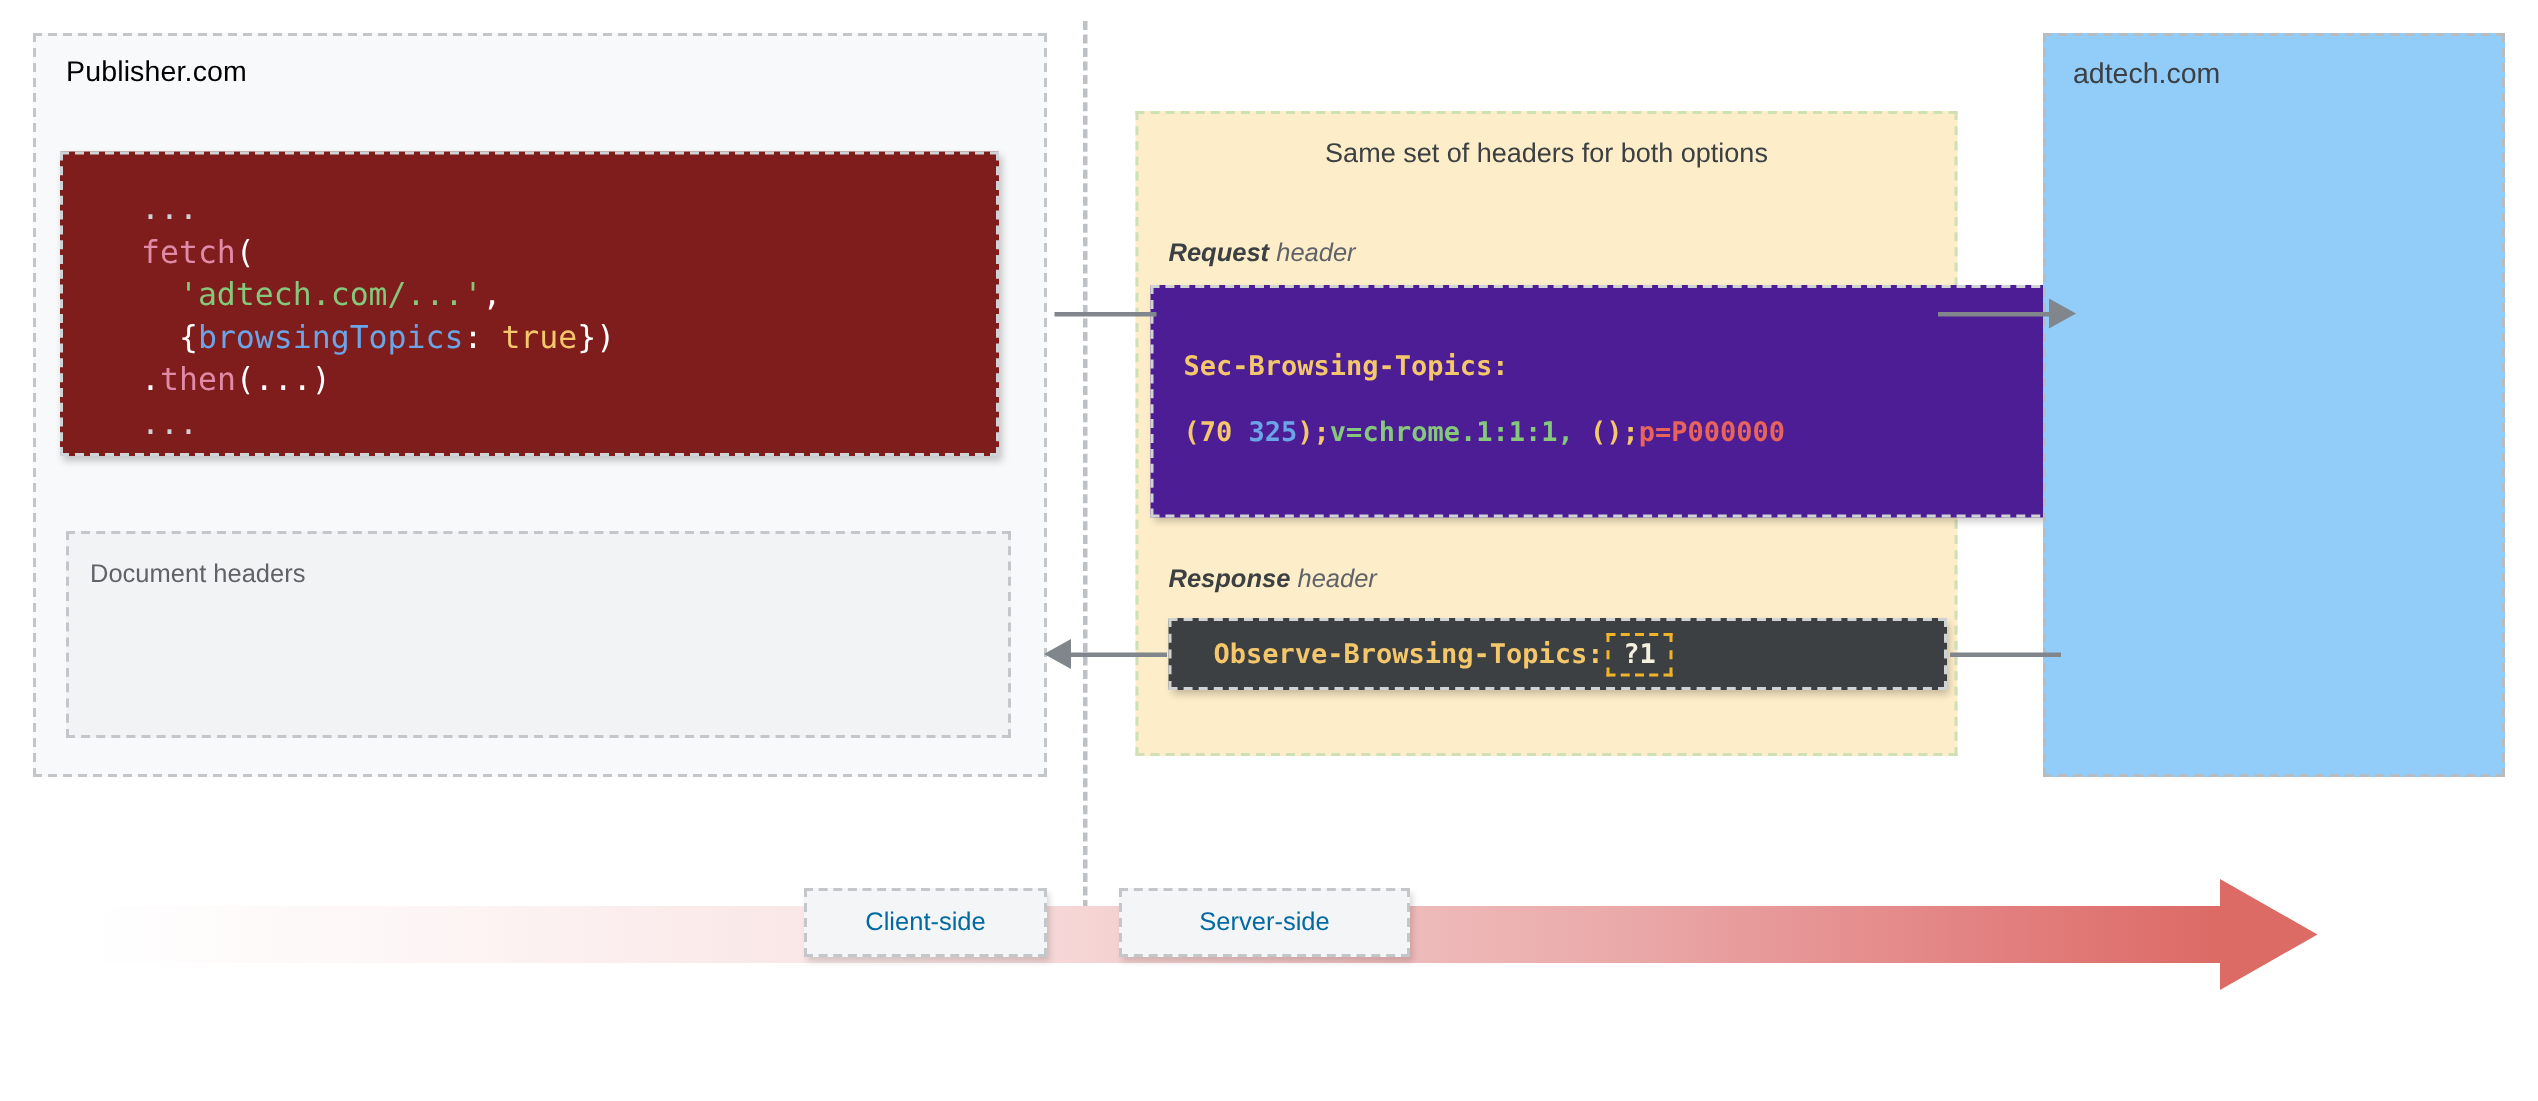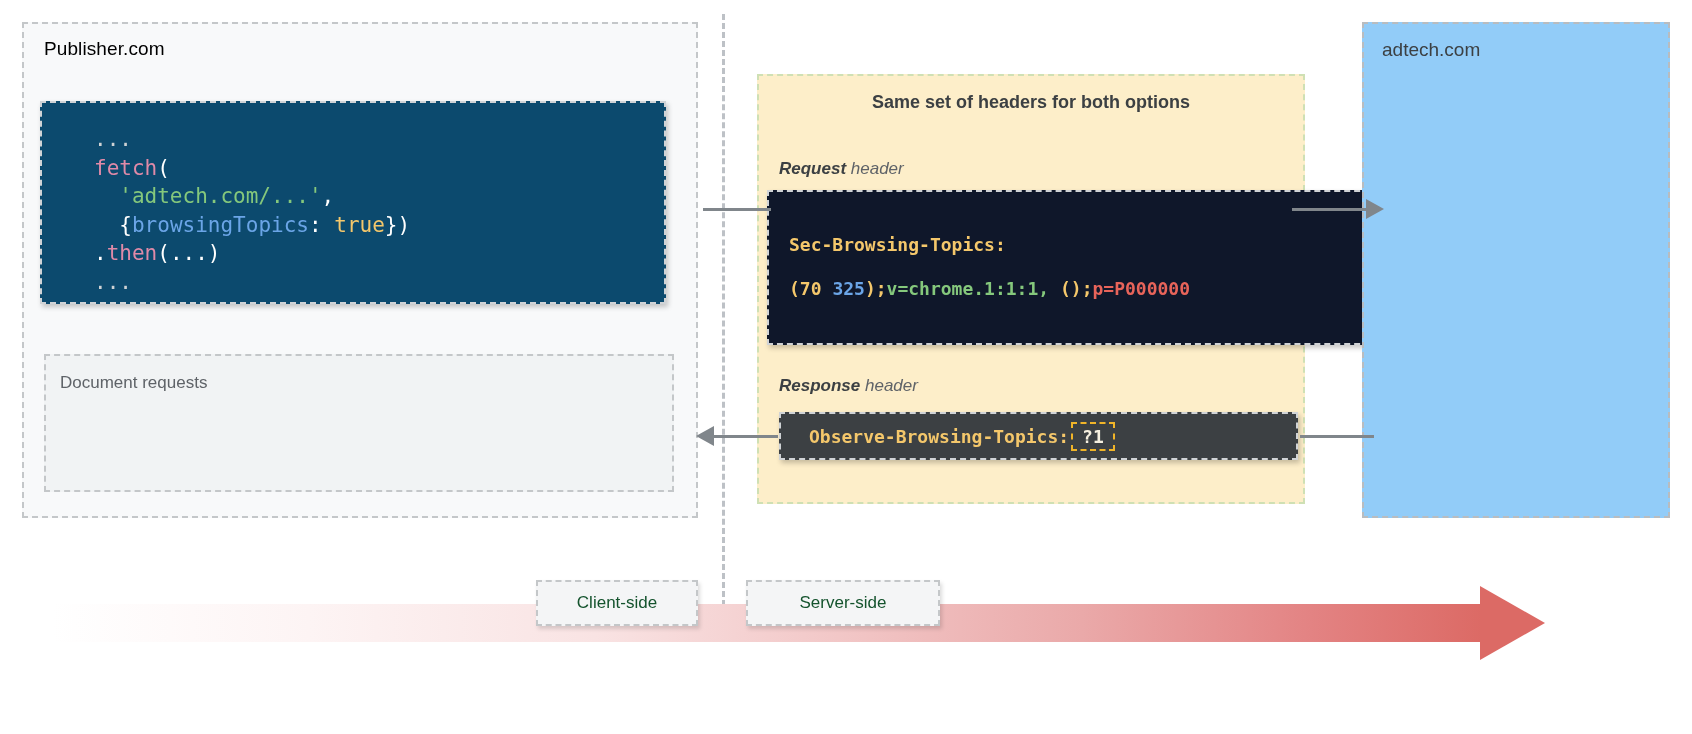--- a/index.html
+++ b/index.html
@@ -20,21 +20,21 @@
     border:2px dashed #c4c7c9;
   }
   #publisher-label{
     left:44px;top:38px;
     font-size:19px;color:#000000;letter-spacing:.1px;text-align:center;
   }
 
   
   #fetch-code-block{
     left:40px;top:101px;width:626px;height:203px;
-    background:#0c4a6e;
+    background:#7f1d1d;
     border:2px dashed #d0d3d6;
     box-shadow:2px 3px 5px rgba(0,0,0,.22);
   }
   #fetch-code-text{
     position:absolute;left:52px;top:22px;
     font-family:"DejaVu Sans Mono", monospace;
     font-size:21px;line-height:28.5px;
     color:#ffffff;white-space:pre;
   }
   .tok-fn{color:#e08aa8;}
@@ -63,32 +63,32 @@
 
   
   #headers-panel{
     left:757px;top:74px;width:548px;height:430px;
     background:#fdeec9;
     border:2px dashed #cfe0b4;
   }
   #headers-panel-title{
     left:757px;top:92px;width:548px;
     text-align:center;
-    font-size:18px;font-weight:bold;color:#3c4043;
+    font-size:18px;font-weight:normal;color:#3c4043;
   }
   .hdr-caption{
     font-size:17px;color:#5f6368;font-style:italic;
   }
   .hdr-caption b{color:#3c4043;}
   #request-header-caption{left:779px;top:159px;}
   #response-header-caption{left:779px;top:376px;}
 
   #request-header-block{
     left:767px;top:190px;width:623px;height:155px;
-    background:#0f172a;
+    background:#4c1d95;
     border:2px dashed #d0d3d6;
     box-shadow:2px 3px 5px rgba(0,0,0,.22);
   }
   #request-header-name{
     position:absolute;left:20px;top:42px;
     font-family:"DejaVu Sans Mono", monospace;
     font-size:18px;font-weight:bold;color:#f4c76b;white-space:pre;
   }
   #request-header-value{
     position:absolute;left:20px;top:86px;
@@ -159,25 +159,25 @@
       #ffffff 0%, #fdf4f4 18%, #f9e3e3 38%,
       #f2c7c7 55%, #eaa9a9 72%, #e38383 88%, #dc6a65 100%);
   }
   #timeline-arrow-head{
     left:1480px;top:586px;width:0;height:0;
     border-top:37px solid transparent;
     border-bottom:37px solid transparent;
     border-left:65px solid #dc6a65;
   }
   .timeline-chip{
-    top:580px;height:46px;
+    top:592px;height:46px;
     background:#f4f5f6;
     border:2px dashed #c4c7c9;
     display:flex;align-items:center;justify-content:center;
-    font-size:17px;color:#14532d;
+    font-size:17px;color:#0369a1;
     box-shadow:2px 3px 4px rgba(0,0,0,.14);
   }
   #timeline-chip-client{left:536px;width:162px;}
   #timeline-chip-server{left:746px;width:194px;}
 </style>
 </head>
 <body>
 
 <div class="stage">
 
@@ -189,21 +189,21 @@
 <span class="tok-fn">fetch</span><span class="tok-pun">(</span>
   <span class="tok-str">'adtech.com/...'</span><span class="tok-pun">,</span>
   <span class="tok-pun">{</span><span class="tok-key">browsingTopics</span><span class="tok-pun">: </span><span class="tok-bool">true</span><span class="tok-pun">})</span>
 <span class="tok-pun">.</span><span class="tok-fn">then</span><span class="tok-pun">(...)</span>
 <span class="tok-dots">...</span></div>
   </div>
 
   <div class="abs" id="document-requests-group">
     
   </div>
-  <div class="abs" id="document-requests-label">Document requests</div>
+  <div class="abs" id="document-requests-label">Document headers</div>
 
   <div class="abs" id="client-server-divider"></div>
 
   <div class="abs" id="headers-panel"></div>
   <div class="abs" id="headers-panel-title">Same set of headers for both options</div>
 
   <div class="abs hdr-caption" id="request-header-caption"><b>Request</b><span> header</span></div>
 
   <div class="abs" id="request-header-block">
     <div id="request-header-name">Sec-Browsing-Topics:</div>

